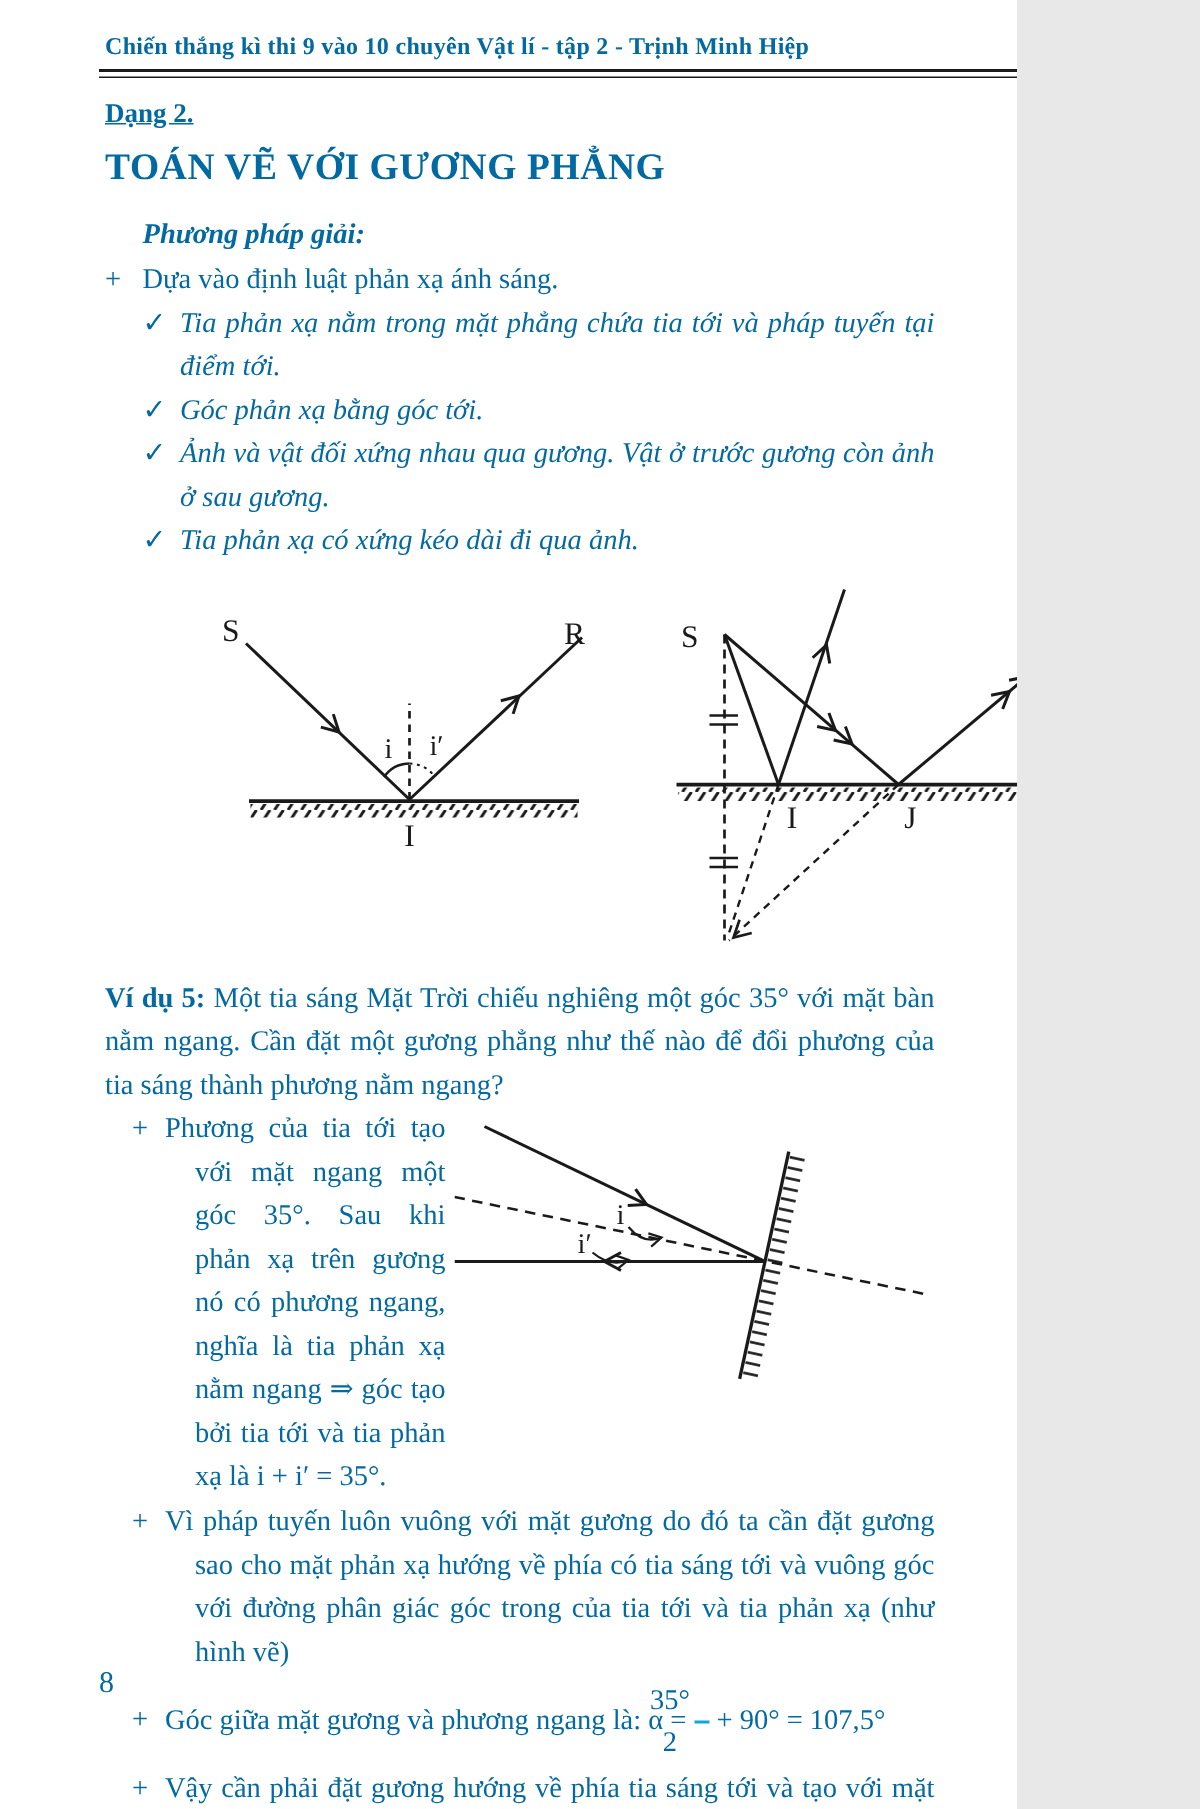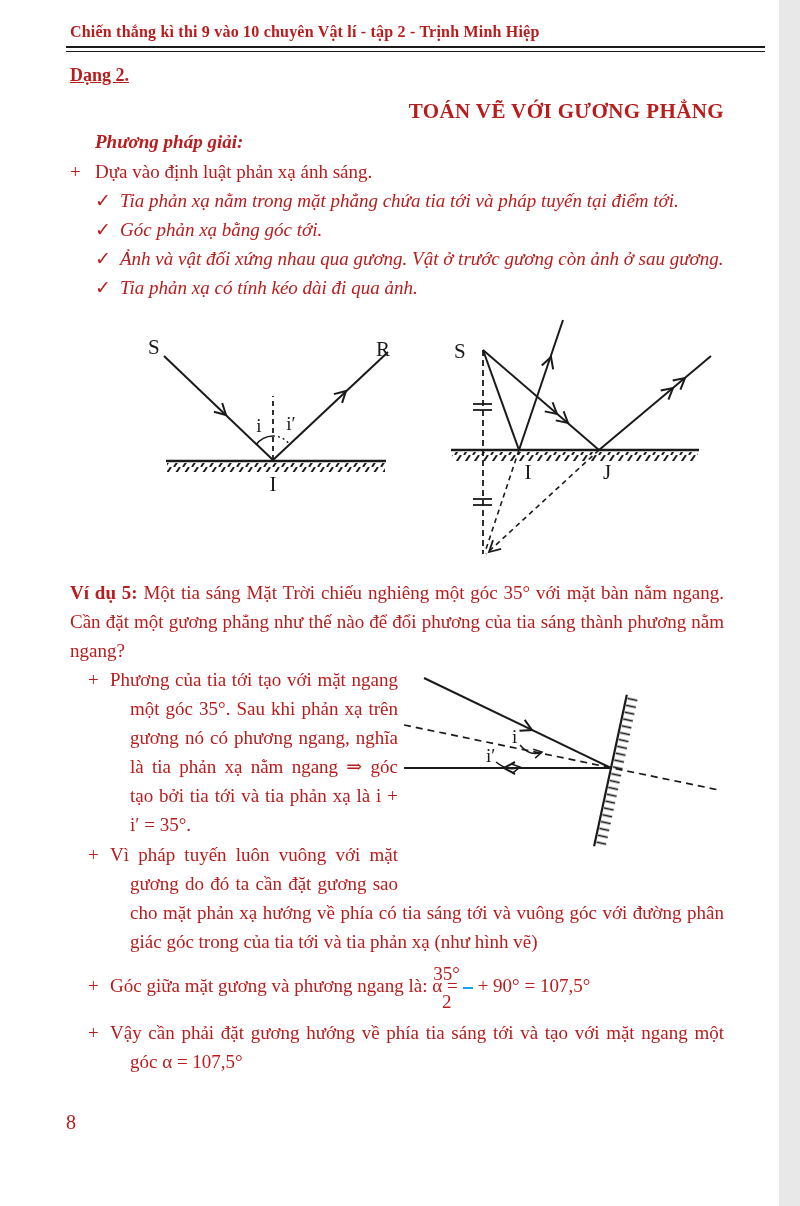--- a/index.html
+++ b/index.html
@@ -1,31 +1,31 @@
 <!DOCTYPE html>
 <html><head>
 <meta charset="utf-8">
 <style>
   html,body{margin:0;padding:0;background:#e8e8e8;}
   .page{
     position:relative;
-    width:779px;height:1206px;
+    width:678px;height:1206px;
     background:#ffffff;
     box-sizing:border-box;
     padding:22px 55px 0 70px;
     font-family:"Liberation Serif","DejaVu Serif",serif;
-    color:#b91c1c;
+    color:#0369a1;
     font-size:19px;line-height:29px;
     overflow:hidden;
   }
   .running-header{font-weight:bold;font-size:16px;line-height:20px;letter-spacing:.2px;}
   .double-rule{margin-top:4px;margin-left:-4px;width:699px;height:3px;
     border-top:2px solid #1a1a1a;border-bottom:1px solid #1a1a1a;}
   .dang{font-weight:bold;font-size:18px;text-decoration:underline;margin-top:9px;}
-  .title{text-align:right;font-weight:bold;font-size:21px;margin:7px 0 1px 0;letter-spacing:.4px;}
+  .title{text-align:left;font-weight:bold;font-size:25px;margin:7px 0 16px 0;letter-spacing:.4px;}
   .m-head{font-weight:bold;font-style:italic;margin-left:25px;margin-bottom:1px;}
   .m-item{margin:0;padding-left:25px;text-indent:-25px;text-align:justify;}
   .c-item{margin:0 0 0 25px;padding-left:25px;text-indent:-25px;font-style:italic;text-align:justify;}
   .mk{display:inline-block;width:25px;text-indent:0;font-style:normal;}
   .figrow{position:relative;height:266px;margin-top:4px;}
   .fig1{position:absolute;left:66px;top:8px;}
   .fig2{position:absolute;left:356px;top:-4px;}
   svg line,svg path{stroke:#1a1a1a;}
   svg text{fill:#1a1a1a;}
   .example{margin:6px 0 0 0;text-align:justify;}
@@ -51,21 +51,21 @@
   <div class="title">TOÁN VẼ VỚI GƯƠNG PHẲNG</div>
 
   <div class="method">
     <div class="m-head">Phương pháp giải:</div>
 
     <p class="m-item"><span class="mk">+</span><span>Dựa vào định luật phản xạ ánh sáng.</span></p>
     <p class="c-item"><span class="mk">✓</span><span>Tia phản xạ nằm trong mặt phẳng chứa tia tới và pháp tuyến tại điểm tới.</span></p>
     <p class="c-item"><span class="mk">✓</span><span>Góc phản xạ bằng góc tới.</span></p>
 
     <p class="c-item"><span class="mk">✓</span><span>Ảnh và vật đối xứng nhau qua gương. Vật ở trước gương còn ảnh ở sau gương.</span></p>
-    <p class="c-item"><span class="mk">✓</span><span>Tia phản xạ có tính kéo dài đi qua ảnh.</span></p>
+    <p class="c-item"><span class="mk">✓</span><span>Tia phản xạ có xứng kéo dài đi qua ảnh.</span></p>
   </div>
 
   <div class="figrow">
 
     <svg class="fig1" width="300" height="230" viewBox="0 0 300 230">
       <defs>
         <pattern id="h1" width="9" height="9" patternUnits="userSpaceOnUse">
           <line x1="8" y1="0" x2="2" y2="9" stroke="#1a1a1a" stroke-width="2"></line>
         </pattern>
       </defs>

